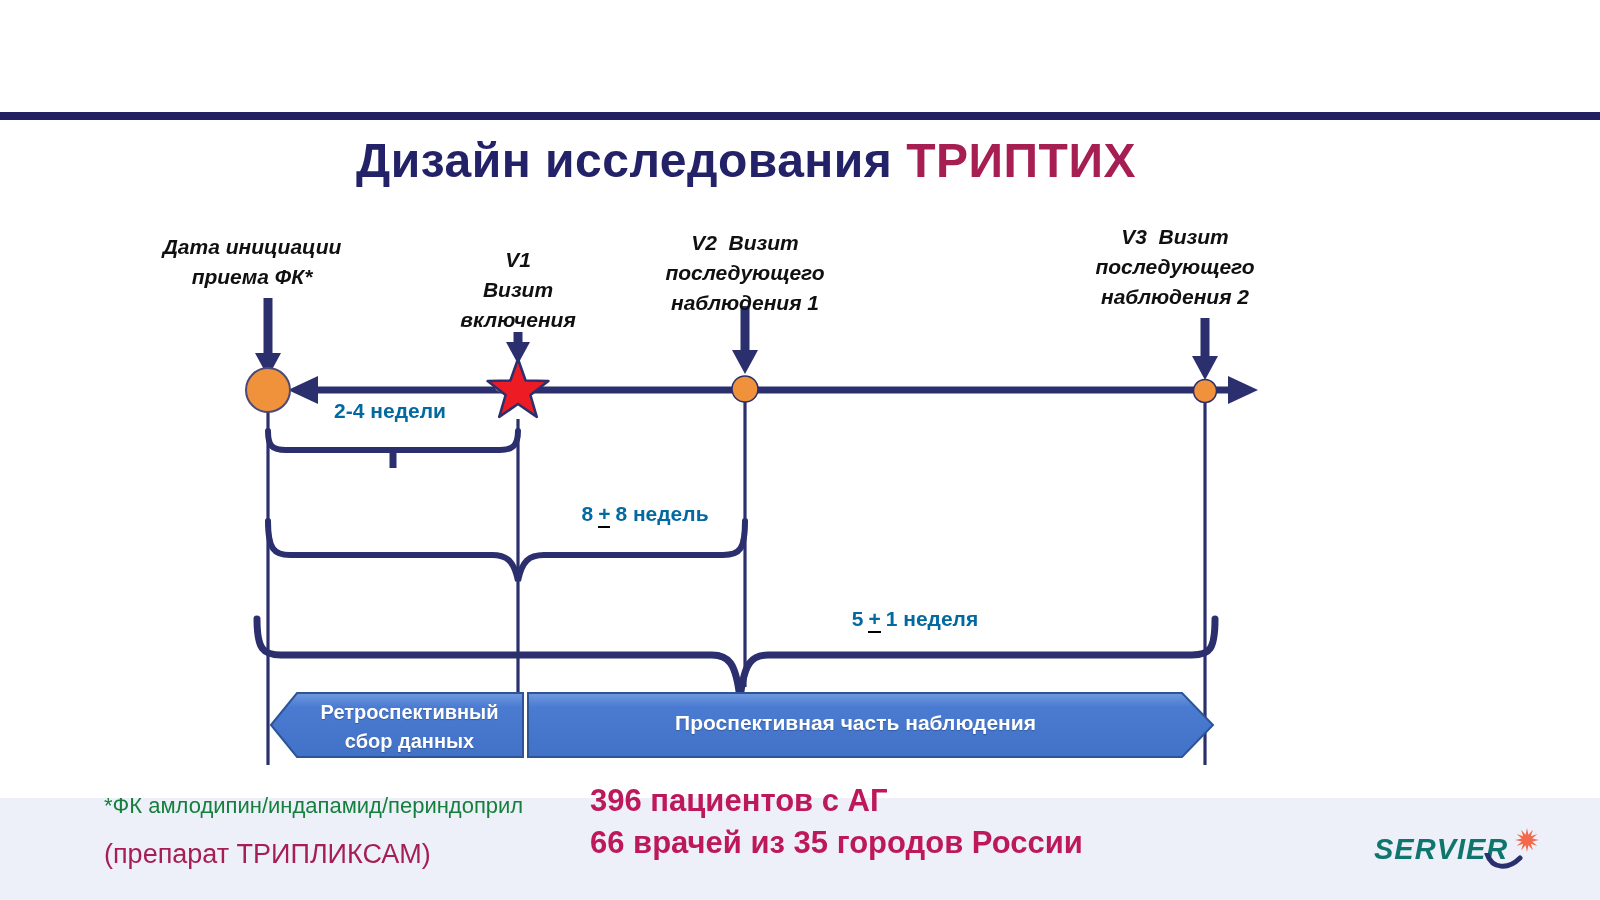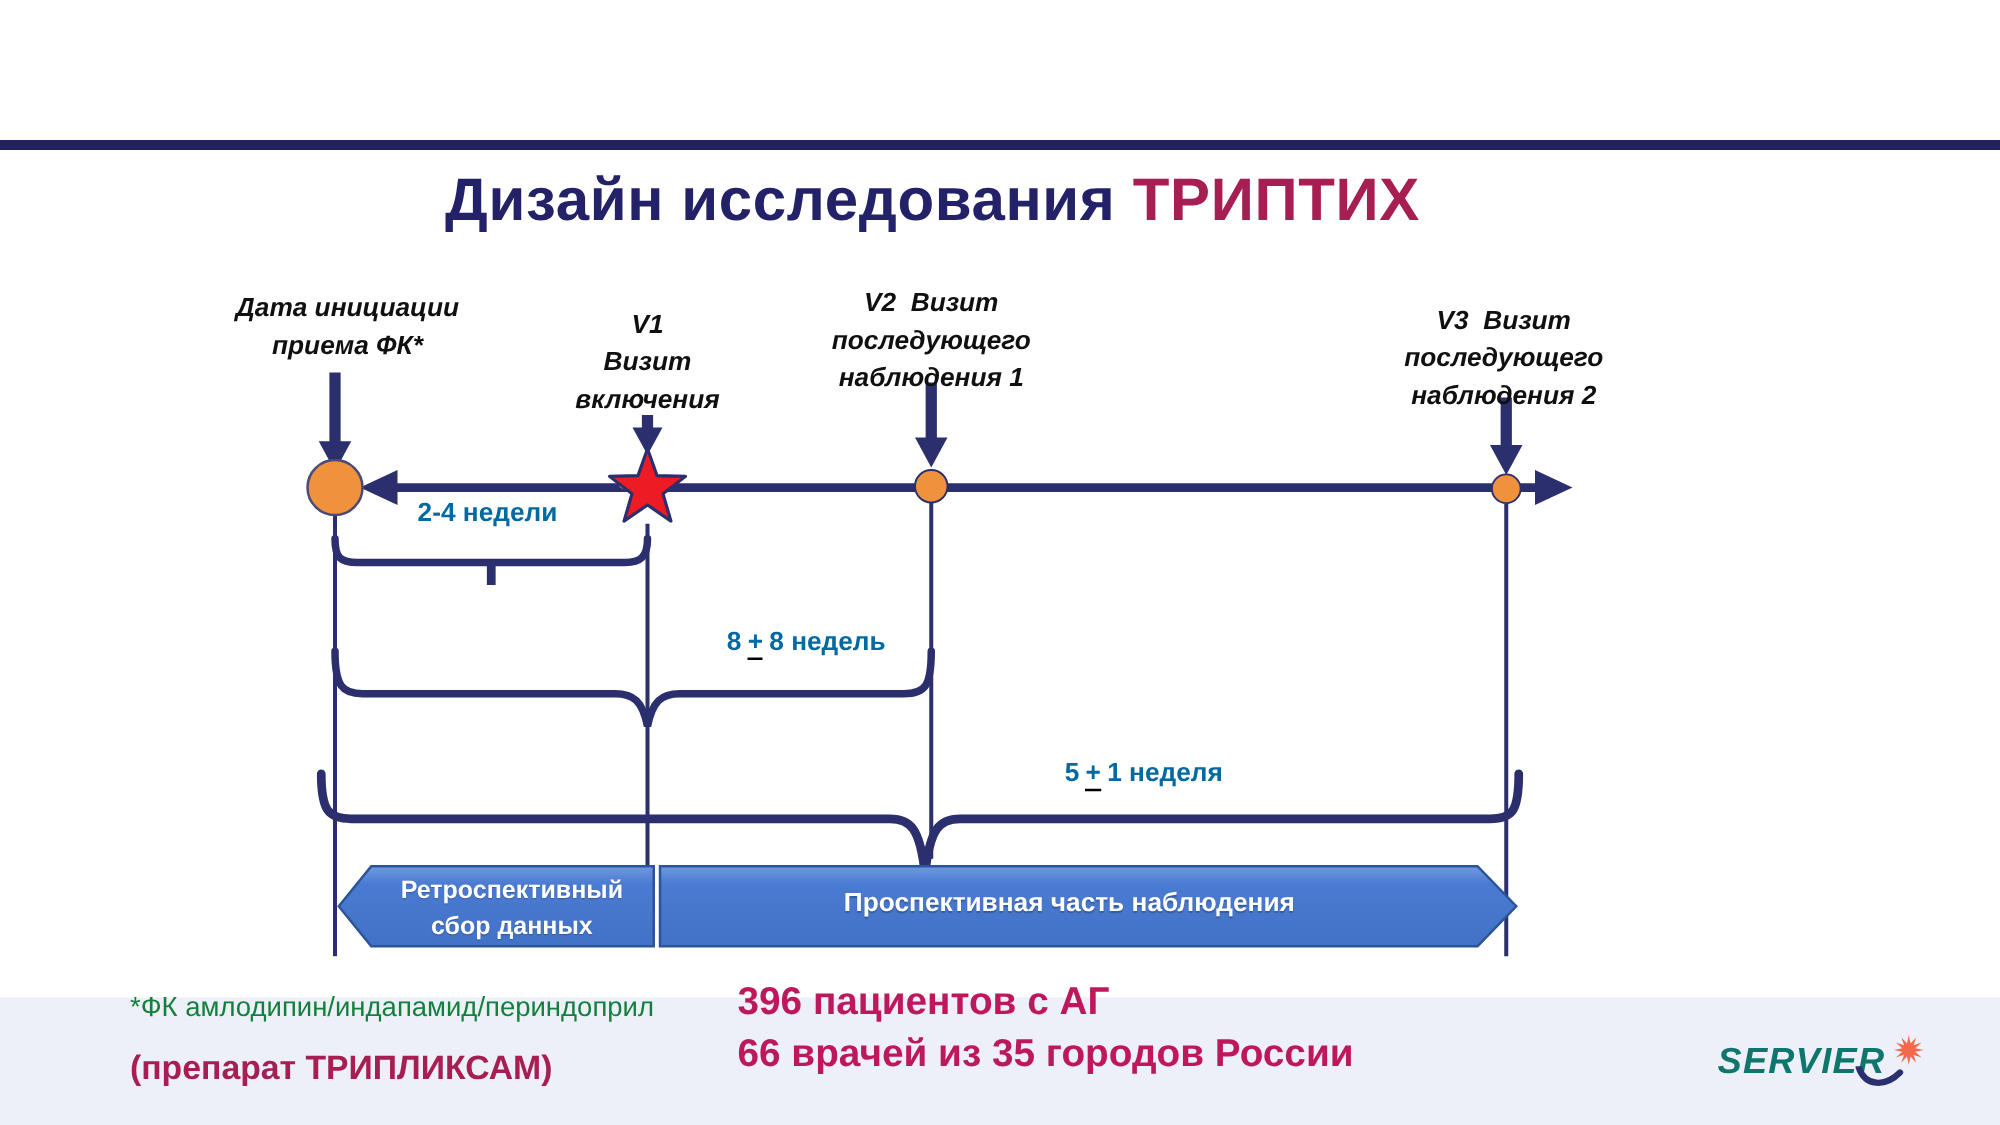--- a/index.html
+++ b/index.html
@@ -20,21 +20,21 @@
   .pm{position:relative;margin:0 5px;display:inline-block;}
   .pm::after{content:"";position:absolute;left:0;right:0;bottom:-2px;height:2px;background:#000;}
 
   .banner-label{position:absolute;text-align:center;color:#ffffff;font-weight:700;
                 text-shadow:0 1px 1px rgba(0,0,0,0.25);}
   .banner-left-label{left:296px;top:698px;width:227px;font-size:20px;line-height:1.45;}
   .banner-right-label{left:528px;top:711px;width:655px;font-size:21px;}
 
   .footer-band{position:absolute;left:0;top:798px;width:1600px;height:102px;background:#edf0f8;}
   .footnote-1{position:absolute;left:104px;top:781px;font-size:22px;font-weight:500;color:#15803d;margin-top:12px;}
-  .footnote-2{position:absolute;left:104px;top:839px;font-size:27px;font-weight:700;color:#a61e52;}
+  .footnote-2{position:absolute;left:104px;top:839px;font-size:27px;font-weight:400;color:#a61e52;}
   .stats{position:absolute;left:590px;top:780px;font-size:31px;font-weight:700;
          color:#be185d;line-height:1.36;}
 
   .logo{position:absolute;left:1374px;top:827px;width:170px;height:50px;}
   .logo-text{position:absolute;left:0;top:6px;font-size:29px;font-weight:900;font-style:italic;
              letter-spacing:1px;color:#0f766e;}
   .logo-swoosh{position:absolute;left:110px;top:26px;}
   .logo-star{position:absolute;left:140px;top:0px;}
 
   svg{display:block;}
@@ -97,35 +97,35 @@
     <circle cx="268" cy="390" r="22" fill="#f0913b" stroke="#4a4a7a" stroke-width="2"></circle>
     <circle cx="500" cy="386" r="5.5" fill="#dd9a55"></circle>
     <polygon points="518,359 525.6,380.5 548.4,381.1 530.4,395 536.8,416.9 518,404 499.2,416.9 505.6,395 487.6,381.1 510.4,380.5" fill="#ed1c24" stroke="#2b2f6d" stroke-width="2.5" stroke-linejoin="round"></polygon>
     <circle cx="745" cy="389" r="13" fill="#f0913b" stroke="#2b2f6d" stroke-width="1.5"></circle>
     <circle cx="1205" cy="391" r="11.5" fill="#f0913b" stroke="#2b2f6d" stroke-width="1.5"></circle>
 
     <polygon points="271,725 297,693 523,693 523,757 297,757" fill="url(#bannerGrad)" stroke="#2b5597" stroke-width="2"></polygon>
     <polygon points="528,693 1182,693 1213,725 1182,757 528,757" fill="url(#bannerGrad)" stroke="#2b5597" stroke-width="2"></polygon>
   </svg>
 
-  <div class="evt-label" style="left:128px;top:232px;width:300px;">
+  <div class="evt-label" style="left:102px;top:232px;width:300px;">
     <div>Дата инициации</div>
     <div>приема ФК*</div>
   </div>
   <div class="evt-label" style="left:418px;top:245px;width:200px;">
     <div>V1</div>
     <div>Визит</div>
     <div>включения</div>
   </div>
   <div class="evt-label" style="left:620px;top:228px;width:250px;">
     <div class="pre">V2  Визит</div>
     <div>последующего</div>
     <div>наблюдения 1</div>
   </div>
-  <div class="evt-label" style="left:1078px;top:222px;width:250px;margin-top:20px;">
+  <div class="evt-label" style="left:1050px;top:222px;width:250px;">
     <div class="pre">V3  Визит</div>
     <div>последующего</div>
     <div>наблюдения 2</div>
   </div>
 
   <div class="dur-label" style="left:290px;top:399px;width:200px;">2-4 недели</div>
   <div class="dur-label" style="left:545px;top:502px;width:200px;">
     <span>8</span><span class="pm">+</span><span>8 недель</span>
   </div>
   <div class="dur-label" style="left:815px;top:607px;width:200px;">

